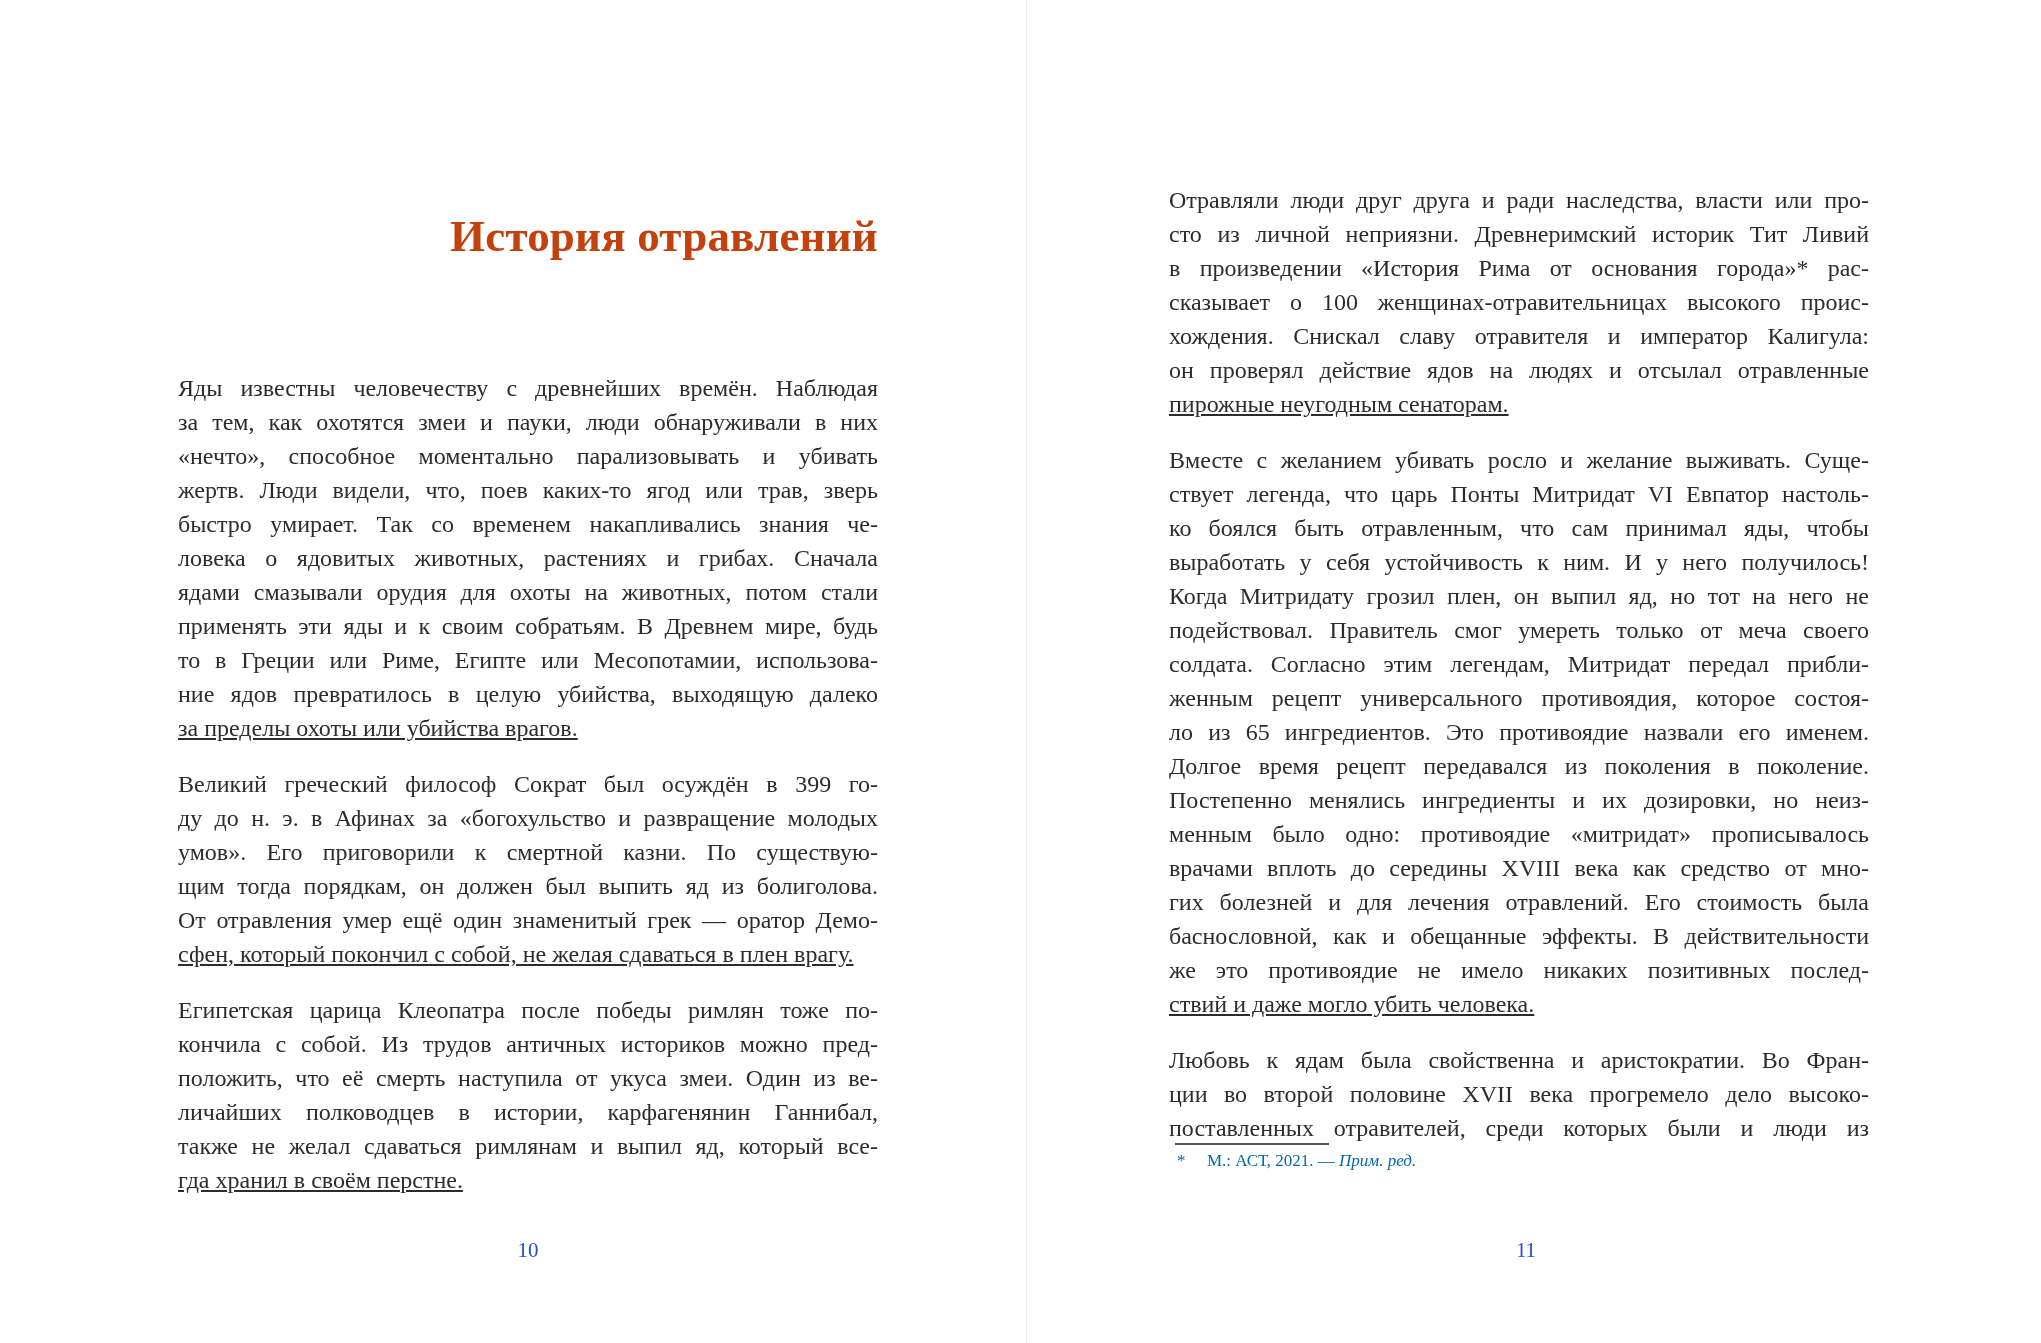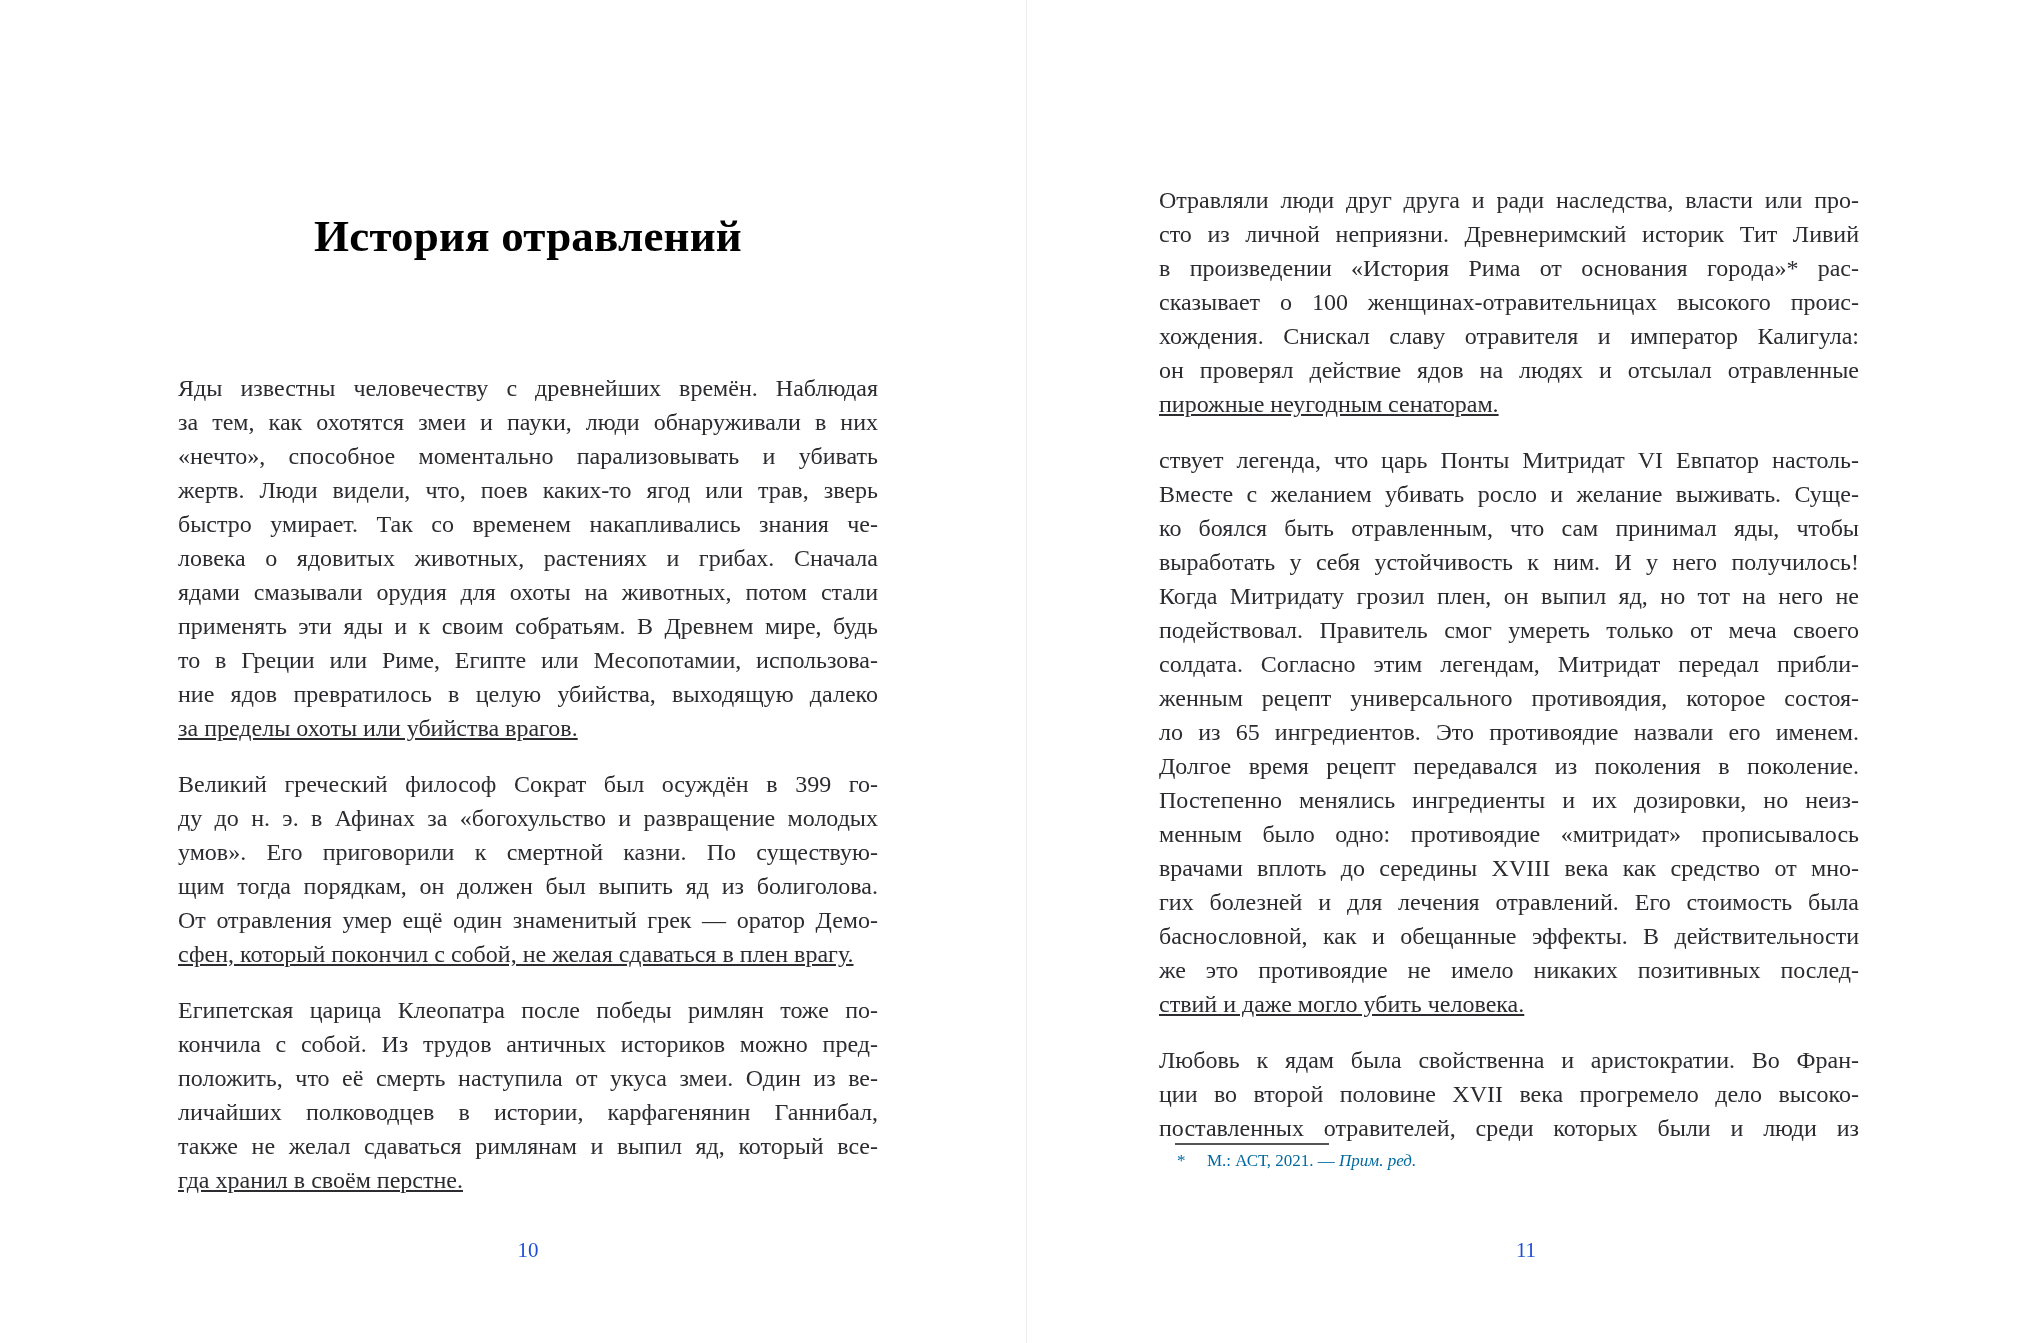--- a/index.html
+++ b/index.html
@@ -29,36 +29,36 @@
       top: 0;
       width: 1px;
       height: 1343px;
       background: #ececec;
     }
     .title {
       position: absolute;
       left: 178px;
       width: 700px;
       top: 178px;
-      text-align: center;
+      text-align: right;
       font-weight: bold;
       font-size: 45px;
       line-height: 56px;
-      color: #000000;
+      color: #c2410c;
       letter-spacing: 0.2px;
     }
     .column {
       position: absolute;
       width: 700px;
       font-size: 24px;
       line-height: 34px;
       color: #2b2b30;
     }
     #left-column { left: 178px; top: 371px; }
-    #right-column { left: 132px; top: 183px; }
+    #right-column { left: 142px; top: 183px; }
     .para { margin: 0 0 22px 0; }
     .line {
       display: block;
       text-align: justify;
       text-align-last: justify;
       white-space: nowrap;
       height: 34px;
     }
     .line.last {
       text-align-last: left;
@@ -141,22 +141,22 @@
       <p class="para">
         <span class="line">Отравляли люди друг друга и ради наследства, власти или про-</span>
         <span class="line">сто из личной неприязни. Древнеримский историк Тит Ливий</span>
         <span class="line">в произведении «История Рима от основания города»* рас-</span>
         <span class="line">сказывает о 100 женщинах-отравительницах высокого проис-</span>
         <span class="line">хождения. Снискал славу отравителя и император Калигула:</span>
         <span class="line">он проверял действие ядов на людях и отсылал отравленные</span>
         <span class="line last">пирожные неугодным сенаторам.</span>
       </p>
       <p class="para">
+        <span class="line">Вместе с желанием убивать росло и желание выживать. Суще-</span>
         <span class="line">ствует легенда, что царь Понты Митридат VI Евпатор настоль-</span>
-        <span class="line">Вместе с желанием убивать росло и желание выживать. Суще-</span>
         <span class="line">ко боялся быть отравленным, что сам принимал яды, чтобы</span>
         <span class="line">выработать у себя устойчивость к ним. И у него получилось!</span>
         <span class="line">Когда Митридату грозил плен, он выпил яд, но тот на него не</span>
         <span class="line">подействовал. Правитель смог умереть только от меча своего</span>
         <span class="line">солдата. Согласно этим легендам, Митридат передал прибли-</span>
         <span class="line">женным рецепт универсального противоядия, которое состоя-</span>
         <span class="line">ло из 65 ингредиентов. Это противоядие назвали его именем.</span>
         <span class="line">Долгое время рецепт передавался из поколения в поколение.</span>
         <span class="line">Постепенно менялись ингредиенты и их дозировки, но неиз-</span>
         <span class="line">менным было одно: противоядие «митридат» прописывалось</span>

